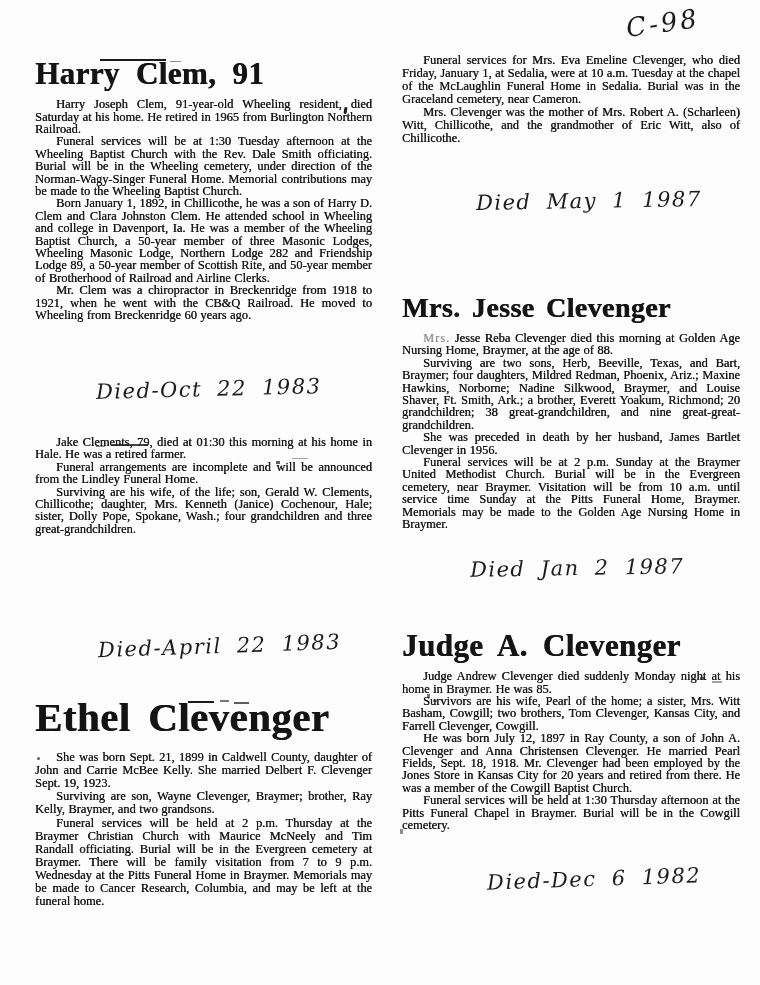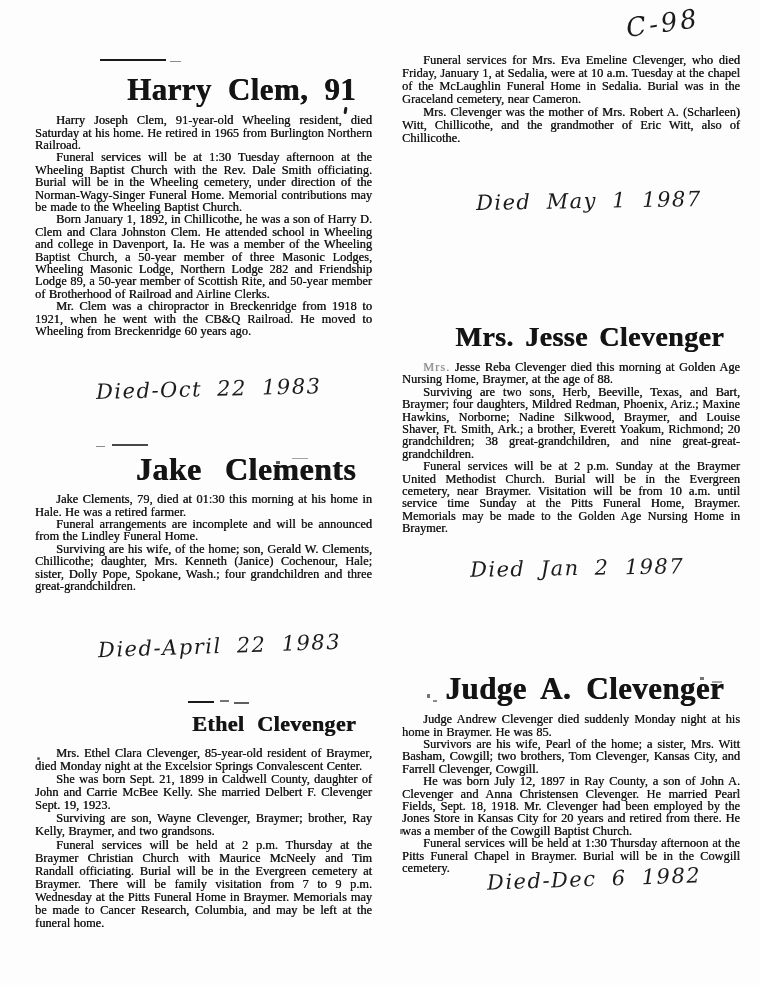--- a/index.html
+++ b/index.html
@@ -4,43 +4,43 @@
 <style>
   html,body{margin:0;padding:0;}
   body{
     width:760px;height:985px;position:relative;overflow:hidden;
     background:#fdfdfd;color:#141414;
     font-family:"Liberation Serif", serif;
   }
   .page{position:absolute;inset:0;}
   .obit{position:absolute;}
   .obit h2{
-    margin:16px;font-weight:bold;text-align:right;line-height:1.07;
+    margin:0;font-weight:bold;text-align:left;line-height:1.07;
     letter-spacing:.4px;text-shadow:.6px 0 0 rgba(10,10,10,.9);
   }
   .obit p{
     margin:0;text-align:justify;text-indent:1.7em;
     font-size:12.4px;line-height:1.0;word-spacing:.4px;
     text-shadow:.35px 0 0 rgba(10,10,10,.8);
     -webkit-hyphens:auto;hyphens:auto;font-family:Liberation Serif, serif;
   }
   
   .obit-harry{left:35px;top:57px;width:337px;}
   .obit-harry h2{font-size:31px;word-spacing:8px;margin-bottom:8px;}
   .obit-jake{left:35px;top:436px;width:337px;}
   .obit-jake h2{font-size:32px;word-spacing:15px;margin-bottom:7px;}
   .obit-ethel{left:35px;top:696px;width:337px;}
-  .obit-ethel h2{font-size:22px;word-spacing:7px;margin-bottom:11px;}
+  .obit-ethel h2{font-size:41px;word-spacing:7px;margin-bottom:11px;}
   .obit-ethel p{line-height:1.06;}
   .obit-eva{left:402px;top:54px;width:338px;}
   .obit-eva h2{font-size:29px;word-spacing:5px;margin-bottom:8px;}
   .obit-eva p{line-height:1.05;}
-  .obit-jesse{left:402px;top:306px;width:338px;}
+  .obit-jesse{left:402px;top:293px;width:338px;}
   .obit-jesse h2{font-size:28px;word-spacing:4px;margin-bottom:9px;}
-  .obit-judge{left:402px;top:656px;width:338px;}
+  .obit-judge{left:402px;top:629px;width:338px;}
   .obit-judge h2{font-size:31px;word-spacing:7px;margin-bottom:8px;}
 
   .handnote{
     position:absolute;white-space:nowrap;
     font-family:"DejaVu Serif", serif;font-style:italic;
     font-size:21px;letter-spacing:1.5px;word-spacing:7px;
     color:#1c1c1c;transform:rotate(-1.5deg);
   }
   #note-harry{left:96px;top:377px;}
   #note-jake{left:98px;top:634px;transform:rotate(-2deg);}
@@ -66,45 +66,44 @@
   <section class="obit obit-harry">
     <h2>Harry Clem, 91</h2>
     <p>Harry Joseph Clem, 91-year-old Wheeling resident, died Saturday at his home. He retired in 1965 from Burlington Northern Railroad.</p>
     <p>Funeral services will be at 1:30 Tuesday afternoon at the Wheeling Baptist Church with the Rev. Dale Smith officiating. Burial will be in the Wheeling cemetery, under direction of the Norman-Wagy-Singer Funeral Home. Memorial contributions may be made to the Wheeling Baptist Church.</p>
     <p>Born January 1, 1892, in Chillicothe, he was a son of Harry D. Clem and Clara Johnston Clem. He attended school in Wheeling and college in Davenport, Ia. He was a member of the Wheeling Baptist Church, a 50-year member of three Masonic Lodges, Wheeling Masonic Lodge, Northern Lodge 282 and Friendship Lodge 89, a 50-year member of Scottish Rite, and 50-year member of Brotherhood of Railroad and Airline Clerks.</p>
     <p>Mr. Clem was a chiropractor in Breckenridge from 1918 to 1921, when he went with the CB&amp;Q Railroad. He moved to Wheeling from Breckenridge 60 years ago.</p>
   </section>
   <div class="handnote" id="note-harry">Died-Oct 22 1983</div>
 
   <section class="obit obit-jake">
-    <h2>Jake Clements</h2>
     <p>Jake Clements, 79, died at 01:30 this morning at his home in Hale. He was a retired farmer.</p>
     <p>Funeral arrangements are incomplete and will be announced from the Lindley Funeral Home.</p>
-    <p>Surviving are his wife, of the home; son, Gerald W. Clements, Chillicothe; daughter, Mrs. Kenneth (Janice) Cochenour, Hale; sister, Dolly Pope, Spokane, Wash.; four grandchildren and three great-grandchildren.</p>
+    <p>Surviving are his wife, of the life; son, Gerald W. Clements, Chillicothe; daughter, Mrs. Kenneth (Janice) Cochenour, Hale; sister, Dolly Pope, Spokane, Wash.; four grandchildren and three great-grandchildren.</p>
   </section>
   <div class="handnote" id="note-jake">Died-April 22 1983</div>
 
   <section class="obit obit-ethel">
     <h2>Ethel Clevenger</h2>
-    <p>Mrs. Ethel Clara Clevenger, 85-year-old resident of Braymer, died Monday night at the Excelsior Springs Convalescent Center.</p>
     <p>She was born Sept. 21, 1899 in Caldwell County, daughter of John and Carrie McBee Kelly. She married Delbert F. Clevenger Sept. 19, 1923.</p>
     <p>Surviving are son, Wayne Clevenger, Braymer; brother, Ray Kelly, Braymer, and two grandsons.</p>
     <p>Funeral services will be held at 2 p.m. Thursday at the Braymer Christian Church with Maurice McNeely and Tim Randall officiating. Burial will be in the Evergreen cemetery at Braymer. There will be family visitation from 7 to 9 p.m. Wednesday at the Pitts Funeral Home in Braymer. Memorials may be made to Cancer Research, Columbia, and may be left at the funeral home.</p>
   </section>
 
   <section class="obit obit-eva">
     <p>Funeral services for Mrs. Eva Emeline Clevenger, who died Friday, January 1, at Sedalia, were at 10 a.m. Tuesday at the chapel of the McLaughlin Funeral Home in Sedalia. Burial was in the Graceland cemetery, near Cameron.</p>
     <p>Mrs. Clevenger was the mother of Mrs. Robert A. (Scharleen) Witt, Chillicothe, and the grandmother of Eric Witt, also of Chillicothe.</p>
   </section>
   <div class="handnote" id="note-eva">Died May 1 1987</div>
 
   <section class="obit obit-jesse">
     <h2>Mrs. Jesse Clevenger</h2>
     <p><span class="smudge">Mrs.</span> <span>Jesse Reba Clevenger died this morning at Golden Age Nursing Home, Braymer, at the age of 88.</span></p>
     <p>Surviving are two sons, Herb, Beeville, Texas, and Bart, Braymer; four daughters, Mildred Redman, Phoenix, Ariz.; Maxine Hawkins, Norborne; Nadine Silkwood, Braymer, and Louise Shaver, Ft. Smith, Ark.; a brother, Everett Yoakum, Richmond; 20 grandchildren; 38 great-grandchildren, and nine great-great-grandchildren.</p>
+    <p>She was preceded in death by her husband, James Bartlet Clevenger in 1956.</p>
     <p>Funeral services will be at 2 p.m. Sunday at the Braymer United Methodist Church. Burial will be in the Evergreen cemetery, near Braymer. Visitation will be from 10 a.m. until service time Sunday at the Pitts Funeral Home, Braymer. Memorials may be made to the Golden Age Nursing Home in Braymer.</p>
   </section>
   <div class="handnote" id="note-jesse">Died Jan 2 1987</div>
 
   <section class="obit obit-judge">
     <h2>Judge A. Clevenger</h2>
     <p>Judge Andrew Clevenger died suddenly Monday night at his home in Braymer. He was 85.</p>
     <p>Survivors are his wife, Pearl of the home; a sister, Mrs. Witt Basham, Cowgill; two brothers, Tom Clevenger, Kansas City, and Farrell Clevenger, Cowgill.</p>
     <p>He was born July 12, 1897 in Ray County, a son of John A. Clevenger and Anna Christensen Clevenger. He married Pearl Fields, Sept. 18, 1918. Mr. Clevenger had been employed by the Jones Store in Kansas City for 20 years and retired from there. He was a member of the Cowgill Baptist Church.</p>
     <p>Funeral services will be held at 1:30 Thursday afternoon at the Pitts Funeral Chapel in Braymer. Burial will be in the Cowgill cemetery.</p>

